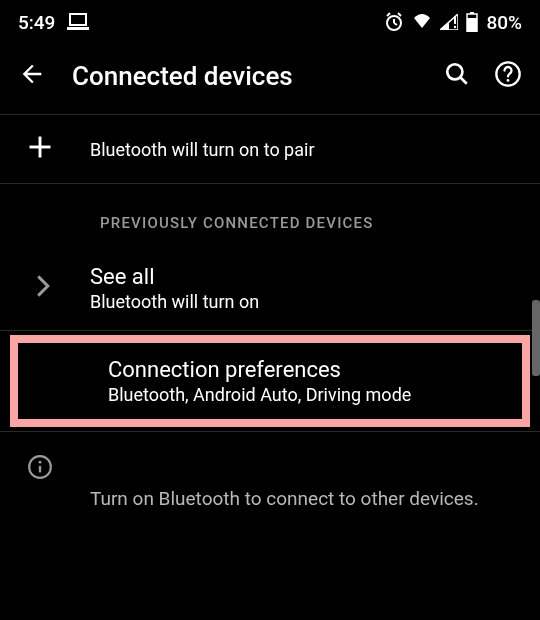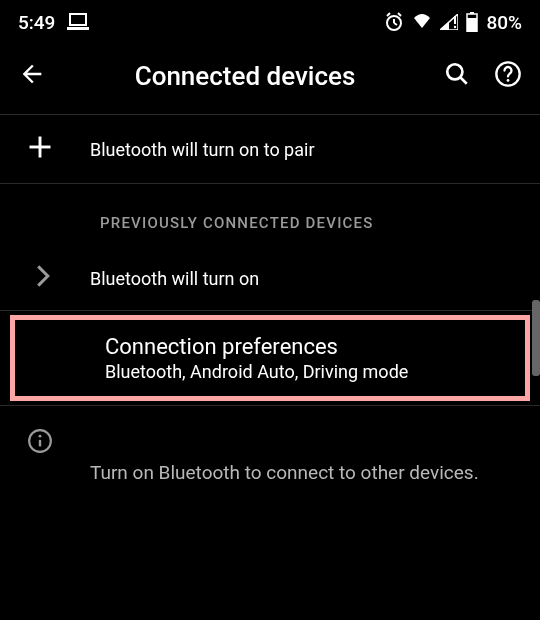--- a/index.html
+++ b/index.html
@@ -22,21 +22,20 @@
       font-weight: 500;
     }
     .status-left { display: flex; align-items: center; gap: 12px; }
     .status-right { display: flex; align-items: center; gap: 8px; }
     .status-right svg, .status-left svg { display: block; }
     .header {
       display: flex;
       align-items: center;
       padding: 16px 18px 22px 18px;
       gap: 26px;
-      text-align: center;
     }
     .header-title {
       font-size: 26px;
       font-weight: 500;
       flex: 1;
     }
     .header-actions { display: flex; align-items: center; gap: 24px; }
     .divider {
       height: 1px;
       background: #2a2a2a;
@@ -67,21 +66,21 @@
     }
     .section-header {
       font-size: 15px;
       letter-spacing: 1.2px;
       color: #9a9a9a;
       padding: 30px 22px 14px 100px;
       font-weight: 500;
     }
     .chevron-row .row-icon { padding-left: 6px; }
     .highlighted {
-      border: 5px solid #fca5a5;
+      border: 8px solid #fca5a5;
       margin: 4px 10px;
       padding: 14px 12px 14px 12px;
     }
     .highlighted .row-text { padding-left: 78px; }
     .info-row {
       display: flex;
       align-items: flex-start;
       padding: 22px 22px 18px 22px;
       gap: 32px;
     }
@@ -195,20 +194,21 @@
 
 <div class="row chevron-row">
   <div class="row-icon">
     <span>
       <svg width="16" height="24" viewBox="0 0 12 20">
           <path d="M2 2 L10 10 L2 18" stroke="#9a9a9a" stroke-width="2.5" fill="none"></path>
         </svg>
     </span>
   </div>
   <div class="row-text">
+    <div class="row-title">See all</div>
     <div class="row-subtitle">Bluetooth will turn on</div>
   </div>
 </div>
 
 <div class="divider"></div>
 
 <div class="highlighted row">
   <div class="row-text">
     <div class="row-title">Connection preferences</div>
     <div class="row-subtitle">Bluetooth, Android Auto, Driving mode</div>

